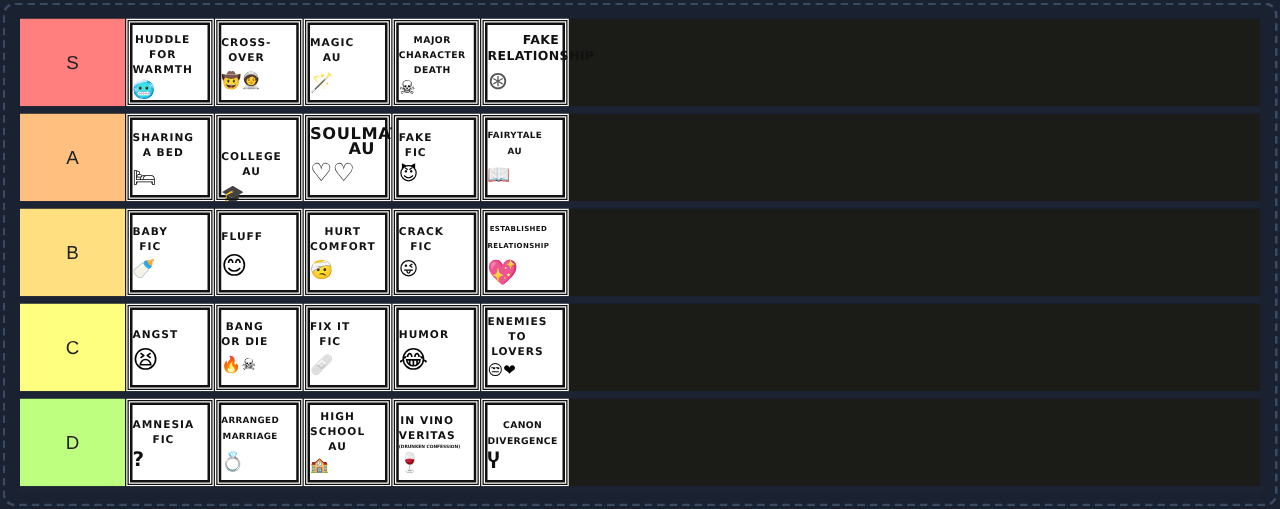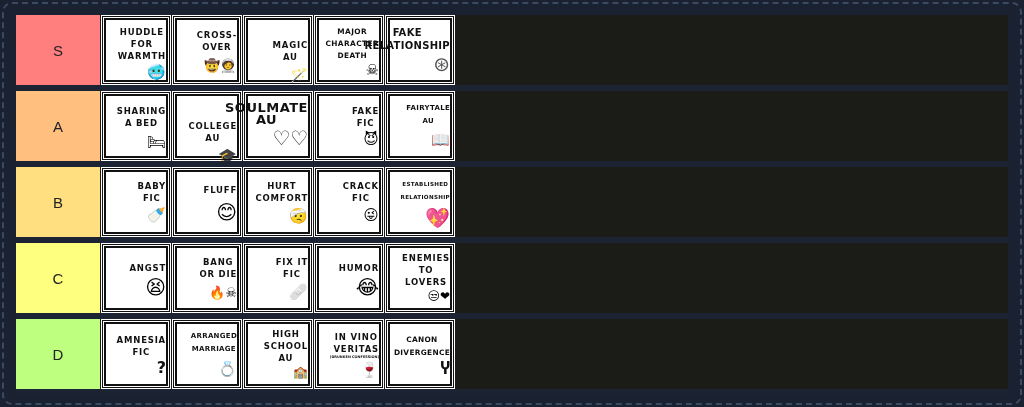--- a/index.html
+++ b/index.html
@@ -22,21 +22,21 @@
       font-family: "Liberation Sans", sans-serif; font-size: 15px; color: #222;
       flex-shrink: 0;
     }
     .tier-items { display: flex; align-items: stretch; padding-left: 1px; height: 100%; }
     .card {
       width: 70px; height: 70px; background: #fff; margin-right: 1px; padding: 3px;
       flex-shrink: 0; cursor: grab;
     }
     .card-inner {
       width: 100%; height: 100%; border: 2px solid #111; outline: 1px solid #111; outline-offset: 1px;
-      display: flex; flex-direction: column; align-items: flex-end; justify-content: flex-start;
+      display: flex; flex-direction: column; align-items: flex-start; justify-content: flex-start;
       padding-top: 6px; text-align: center;
     }
     .card-title {
       font-family: "DejaVu Sans", sans-serif; font-weight: bold; font-size: 8.5px; line-height: 12px;
       letter-spacing: 0.8px; color: #111; white-space: pre-line;
     }
     .card-title.small { font-size: 6.2px; letter-spacing: 0.3px; line-height: 11px; }
     .card-sub { font-family: "DejaVu Sans", sans-serif; font-weight: bold; font-size: 3.5px; color: #111; }
     .card-emoji { font-size: 15px; line-height: 18px; margin-top: 1px; }
     .card-emoji.big { font-size: 20px; line-height: 22px; }
@@ -61,21 +61,21 @@
         </div>
       <div class="card">
           <div class="card-inner">
         <div class="card-title" style="margin-top:3px">CROSS-
 OVER</div>
         <div class="card-emoji" style="font-size:13px;margin-top:4px">🤠🧑‍🚀</div>
       </div>
         </div>
       <div class="card">
           <div class="card-inner">
-        <div class="card-title" style="margin-top:13px">MAGIC
+        <div class="card-title" style="margin-top:3px">MAGIC
 AU</div>
         <div class="card-emoji" style="margin-top:4px">🪄</div>
       </div>
         </div>
       <div class="card">
           <div class="card-inner">
         <div class="card-title" style="font-size:7.4px;letter-spacing:0.4px">MAJOR
 CHARACTER
 DEATH</div>
         <div class="card-emoji" style="margin-top:-1px">☠</div>

